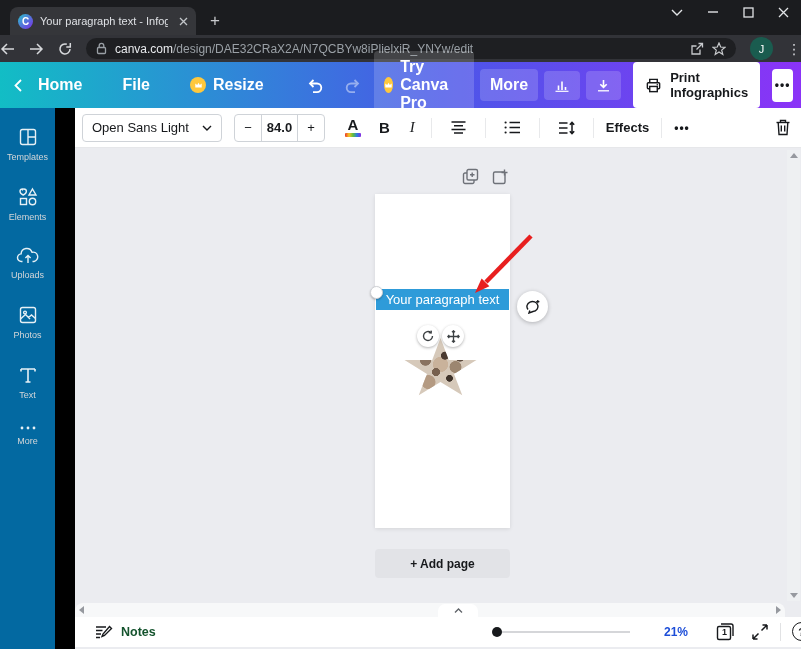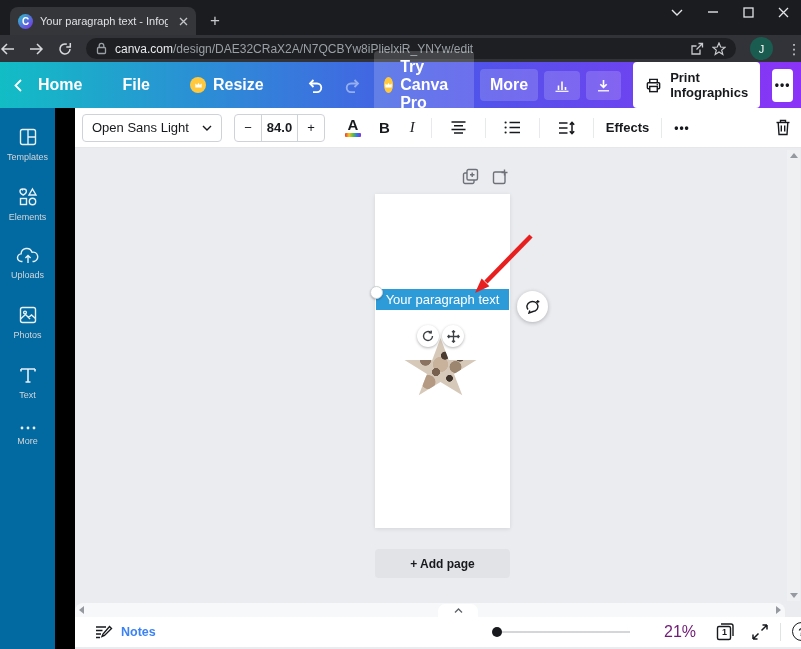--- a/index.html
+++ b/index.html
@@ -114,25 +114,25 @@
   .tri-left { width:0; height:0; border-top:4px solid transparent; border-bottom:4px solid transparent; border-right:5px solid #96999f; }
   .tri-right { width:0; height:0; border-top:4px solid transparent; border-bottom:4px solid transparent; border-left:5px solid #96999f; }
   .hscroll { position:absolute; left:0; right:16px; bottom:0; height:14px; background:#f7f8f9;
              display:flex; align-items:center; justify-content:space-between; padding:0 4px;
              border-radius:8px 8px 0 0; }
   .collapse-tab { position:absolute; left:363px; bottom:0; width:40px; height:13px; background:#fff;
                   border-radius:7px 7px 0 0; display:flex; align-items:center; justify-content:center; color:#5f6368; }
 
   
   .bottombar { height:30px; background:#fff; position:relative; display:flex; align-items:center; padding-left:20px; }
-  .notes { display:flex; align-items:center; gap:8px; font-size:12.5px; font-weight:bold; color:#3b82f6; }
+  .notes { display:flex; align-items:center; gap:8px; font-size:12.5px; font-weight:bold; color:#14532d; }
   .zoom-slider { position:absolute; left:417px; top:0; height:30px; display:flex; align-items:center; }
   .slider-dot { width:10px; height:10px; border-radius:50%; background:#17191c; }
   .slider-track { width:128px; height:2px; background:#d5d6d9; }
-  .zoom-val { position:absolute; left:589px; font-size:16px; font-weight:normal; color:#701a75; }
+  .zoom-val { position:absolute; left:589px; font-size:12px; font-weight:bold; color:#1d4ed8; }
   .pagebadge { position:absolute; left:640px; top:5px; width:20px; height:20px; color:#17191c; }
   .pagebadge .pg-num { position:absolute; left:3px; top:5px; width:13px; text-align:center; font-size:9px; font-weight:bold; }
   .expand-ic { position:absolute; left:677px; top:7px; color:#17191c; }
   .bb-div { position:absolute; left:705px; top:6px; width:1px; height:18px; background:#e1e2e4; }
   .help { position:absolute; left:717px; top:5px; width:19px; height:19px; border:1.6px solid #17191c; border-radius:50%;
           display:flex; align-items:center; justify-content:center; font-size:11px; font-weight:bold; color:#17191c; }
 </style>
 </head>
 <body>
 

